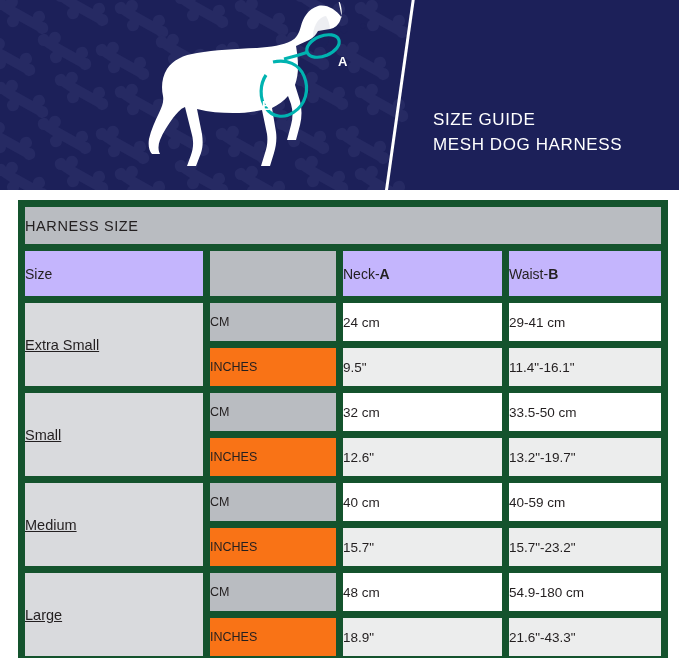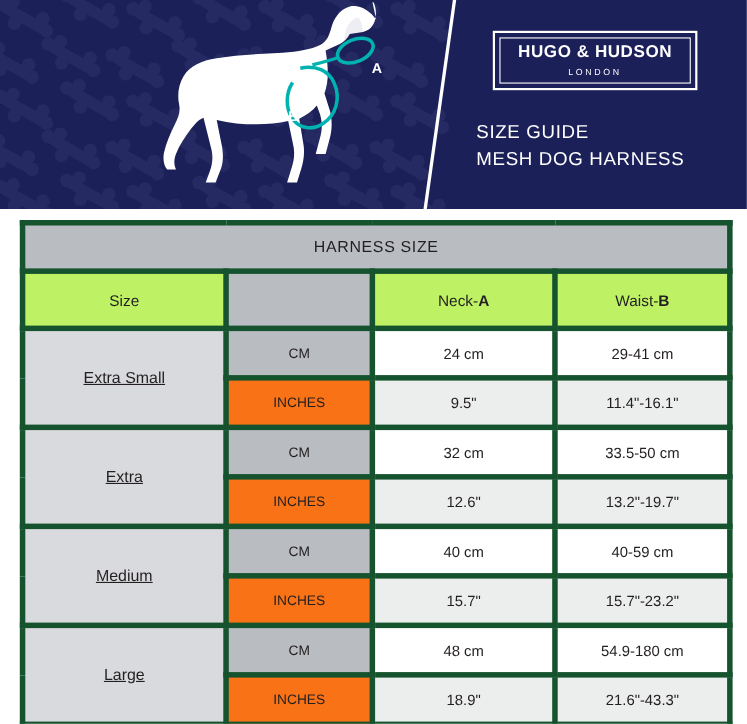--- a/index.html
+++ b/index.html
@@ -100,35 +100,35 @@
     left: 18px;
     top: 200px;
     width: 643px;
   }
   table {
     width: 643px;
     border-collapse: collapse;
     table-layout: fixed;
   }
   td, th {
-    border: 5px solid #14532d;
-    text-align: center;
+    border: 7px solid #14532d;
+    text-align: left;
     font-weight: normal;
     color: #231f20;
     font-size: 13px;
   }
   .banner-cell {
     background: #b9bcc1;
     height: 44px;
     font-size: 14.5px;
     letter-spacing: 0.6px;
     color: #231f20;
   }
   .head-row td {
-    background: #bef264;
+    background: #c4b5fd;
     height: 52px;
     font-size: 14px;
   }
   .head-row td.dark {
     background: #b9bcc1;
   }
   .size-cell {
     background: #d9dadd;
     font-size: 14.5px;
     text-decoration: underline;
@@ -261,25 +261,20 @@
 
       <path d="M198 50 c-8 3 -16 5 -24 7" fill="none" stroke="#00b3b0" stroke-width="3"></path>
 
       <text x="228" y="64" font-family="Liberation Sans, sans-serif" font-size="13" font-weight="bold" fill="#ffffff">A</text>
 
       <text x="152" y="108" font-family="Liberation Sans, sans-serif" font-size="13" font-weight="bold" fill="#ffffff">B</text>
     </svg>
 
     <div class="header-divider"></div>
 
-    <div class="brand-box">
-      <div class="inner-rule"></div>
-      <div class="brand-name">HUGO &amp; HUDSON</div>
-      <div class="brand-sub">LONDON</div>
-    </div>
 
     <div class="header-title">
       <div>SIZE GUIDE</div>
       <div>MESH DOG HARNESS</div>
     </div>
   </div>
 
   <div class="table-wrap">
     <table>
       <colgroup>
@@ -305,21 +300,21 @@
           <td class="val-cell">24 cm</td>
           <td class="val-cell">29-41 cm</td>
         </tr>
         <tr class="data-row">
           <td class="unit-cell alt">INCHES</td>
           <td class="val-cell alt">9.5"</td>
           <td class="val-cell alt">11.4"-16.1"</td>
         </tr>
 
         <tr class="data-row">
-          <td class="size-cell" rowspan="2">Extra</td>
+          <td class="size-cell" rowspan="2">Small</td>
           <td class="unit-cell">CM</td>
           <td class="val-cell">32 cm</td>
           <td class="val-cell">33.5-50 cm</td>
         </tr>
         <tr class="data-row">
           <td class="unit-cell alt">INCHES</td>
           <td class="val-cell alt">12.6"</td>
           <td class="val-cell alt">13.2"-19.7"</td>
         </tr>
 

